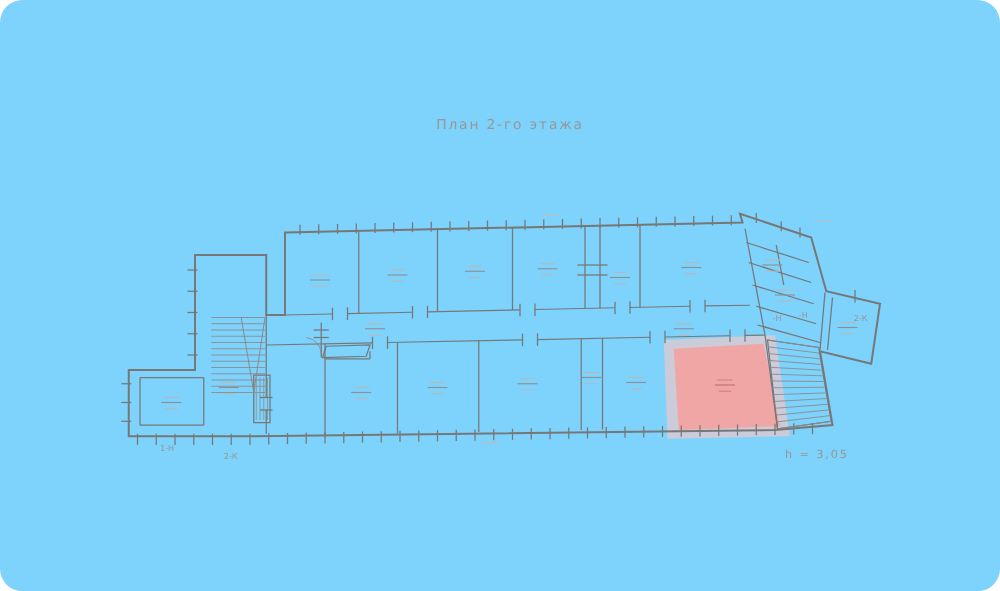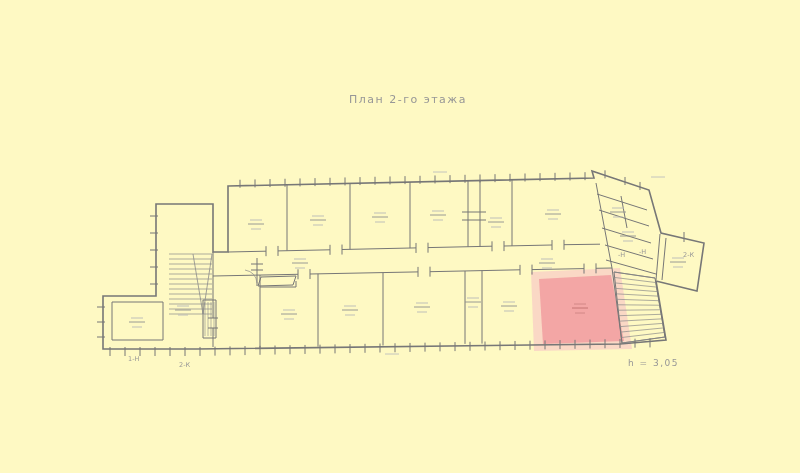--- a/index.html
+++ b/index.html
@@ -1,17 +1,17 @@
 <!DOCTYPE html>
 <html><head>
 <meta charset="utf-8">
 <style>
   html,body{margin:0;padding:0;background:#ffffff;}
-  #stage{position:relative;width:800px;height:473px;background:#fef9c3;overflow:hidden;
-         font-family:"DejaVu Sans",sans-serif;}
+  #stage{position:relative;width:800px;height:473px;background:#7dd3fc;overflow:hidden;
+         font-family:"DejaVu Sans",sans-serif;border-radius:18px;}
   svg{position:absolute;left:0;top:0;}
   text{font-family:"DejaVu Sans",sans-serif;}
   .title-text{font-size:11px;letter-spacing:1.5px;}
   .note-text{font-size:9px;letter-spacing:1.5px;}
   .anno-text{font-size:6.5px;}
 </style>
 </head>
 <body>
 
 <div id="stage">

